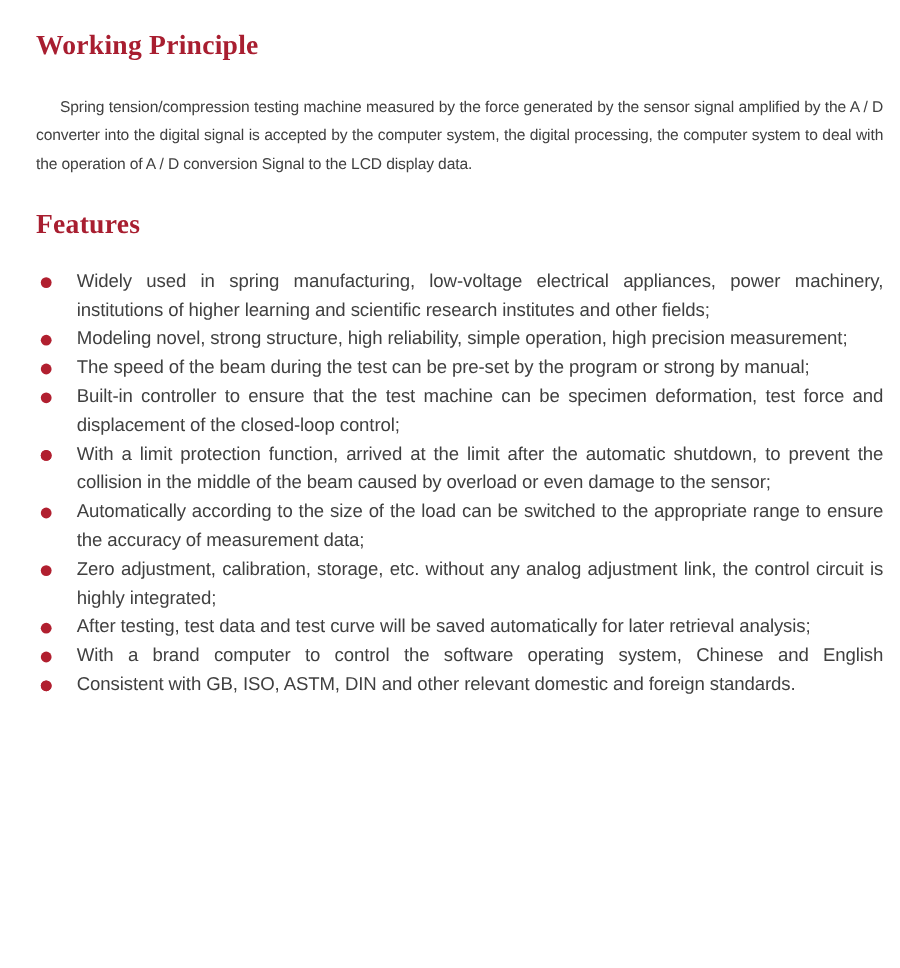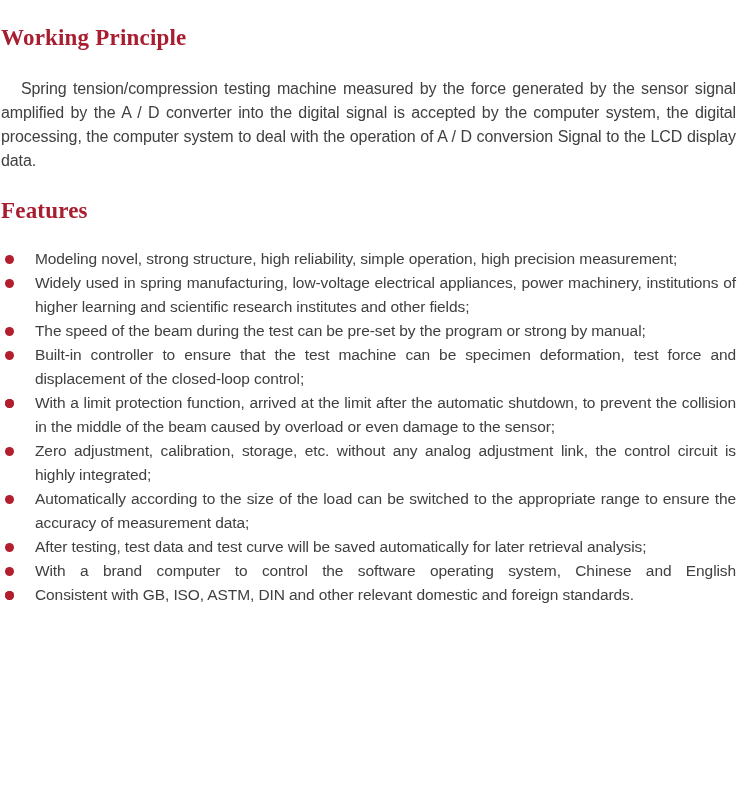--- a/index.html
+++ b/index.html
@@ -8,41 +8,41 @@
     background: #ffffff;
   }
   body {
     width: 750px;
     height: 807px;
     overflow: hidden;
     font-family: "Liberation Sans", "DejaVu Sans", sans-serif;
     color: var(--body-color, #404040);
   }
   .page {
-    padding: 16px 14px 0 1px;
+    padding: 16px 14px 0 30px;
     box-sizing: border-box;
   }
   .section-heading {
     font-family: "Liberation Serif", "DejaVu Serif", serif;
     font-weight: bold;
     font-size: 23px;
     line-height: 28px;
     color: var(--heading-color, #a81e30);
     margin: 0;
     letter-spacing: 0.2px;
   }
   .heading-wp {
     margin-top: 8px;
   }
   .heading-features {
     margin-top: 24px;
   }
   .intro-paragraph {
     margin: 25px 0 0 0;
-    font-size: 16px;
+    font-size: 13px;
     line-height: 24px;
     letter-spacing: -0.1px;
     text-align: justify;
     text-indent: 20px;
     color: var(--body-color, #404040);
   }
   .features-list {
     list-style: none;
     margin: 22px 0 0 0;
     padding: 0;
@@ -76,26 +76,26 @@
 
   <h2 class="section-heading heading-wp">Working Principle</h2>
 
   <p class="intro-paragraph">Spring tension/compression testing machine measured by the force generated by the sensor signal amplified by the A / D converter into the digital signal is accepted by the computer system, the digital processing, the computer system to deal with the operation of A / D conversion Signal to the LCD display data.</p>
 
   <h2 class="section-heading heading-features">Features</h2>
 
   <ul class="features-list" id="features-list">
     <li>
       <span class="bullet"></span>
-      <span class="item-text">Modeling novel, strong structure, high reliability, simple operation, high precision measurement;</span>
+      <span class="item-text">Widely used in spring manufacturing, low-voltage electrical appliances, power machinery, institutions of higher learning and scientific research institutes and other fields;</span>
     </li>
 
     <li>
       <span class="bullet"></span>
-      <span class="item-text">Widely used in spring manufacturing, low-voltage electrical appliances, power machinery, institutions of higher learning and scientific research institutes and other fields;</span>
+      <span class="item-text">Modeling novel, strong structure, high reliability, simple operation, high precision measurement;</span>
     </li>
 
     <li>
       <span class="bullet"></span>
       <span class="item-text">The speed of the beam during the test can be pre-set by the program or strong by manual;</span>
     </li>
 
     <li>
       <span class="bullet"></span>
       <span class="item-text">Built-in controller to ensure that the test machine can be specimen deformation, test force and displacement of the closed-loop control;</span>
@@ -105,26 +105,26 @@
       <span class="bullet"></span>
     </li>
 
     <li>
       <span class="bullet"></span>
       <span class="item-text">With a limit protection function, arrived at the limit after the automatic shutdown, to prevent the collision in the middle of the beam caused by overload or even damage to the sensor;</span>
     </li>
 
     <li>
       <span class="bullet"></span>
-      <span class="item-text">Zero adjustment, calibration, storage, etc. without any analog adjustment link, the control circuit is highly integrated;</span>
+      <span class="item-text">Automatically according to the size of the load can be switched to the appropriate range to ensure the accuracy of measurement data;</span>
     </li>
 
     <li>
       <span class="bullet"></span>
-      <span class="item-text">Automatically according to the size of the load can be switched to the appropriate range to ensure the accuracy of measurement data;</span>
+      <span class="item-text">Zero adjustment, calibration, storage, etc. without any analog adjustment link, the control circuit is highly integrated;</span>
     </li>
 
     <li>
       <span class="bullet"></span>
       <span class="item-text">After testing, test data and test curve will be saved automatically for later retrieval analysis;</span>
     </li>
 
     <li class="stretch">
       <span class="bullet"></span>
       <span class="item-text">With a brand computer to control the software operating system, Chinese and English</span>

